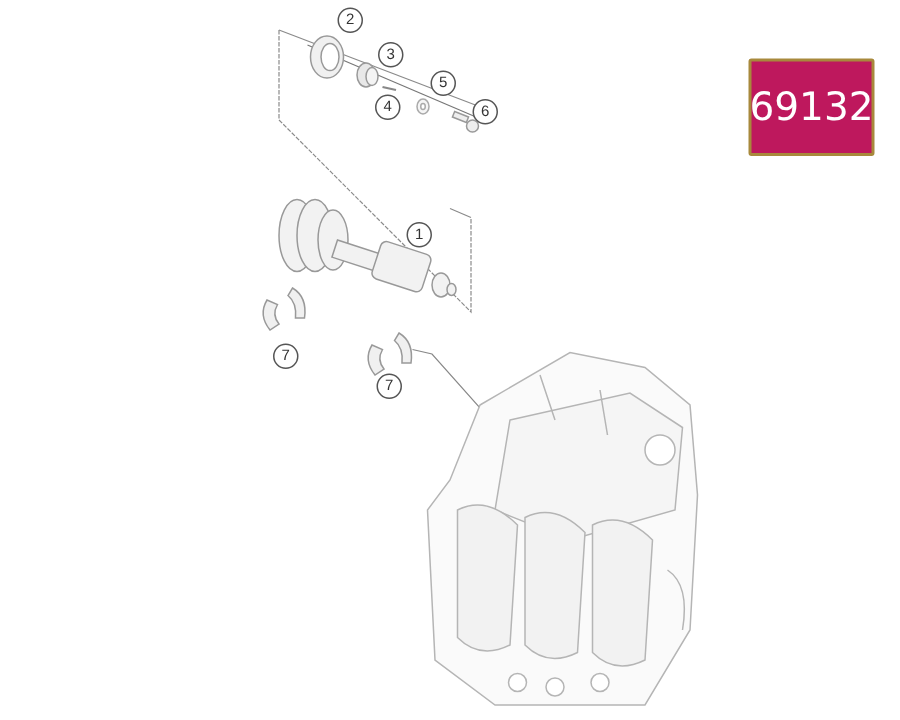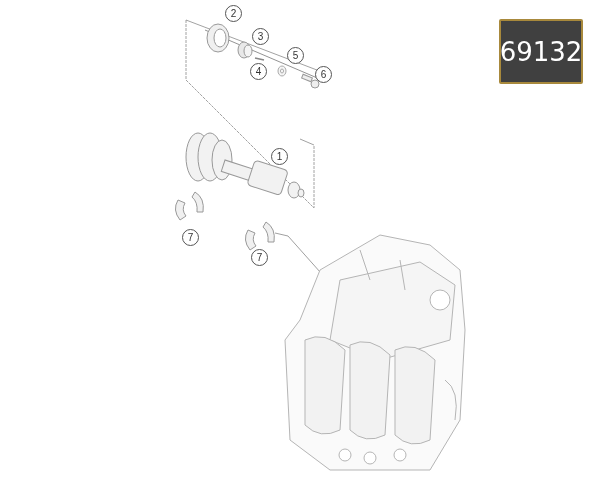--- a/index.html
+++ b/index.html
@@ -93,16 +93,16 @@
 
   <div class="callout" style="left:225px;top:5px;">2</div>
   <div class="callout" style="left:252px;top:28px;">3</div>
   <div class="callout" style="left:250px;top:63px;">4</div>
   <div class="callout" style="left:287px;top:47px;">5</div>
   <div class="callout" style="left:315px;top:66px;">6</div>
   <div class="callout" style="left:271px;top:148px;">1</div>
   <div class="callout" style="left:182px;top:229px;">7</div>
   <div class="callout" style="left:251px;top:249px;">7</div>
 
-  <div id="badge" style="background:#404040;">
+  <div id="badge" style="background:#be185d;margin-top:20px;">
     <span>69132</span>
   </div>
 </div>
 
 </body></html>

